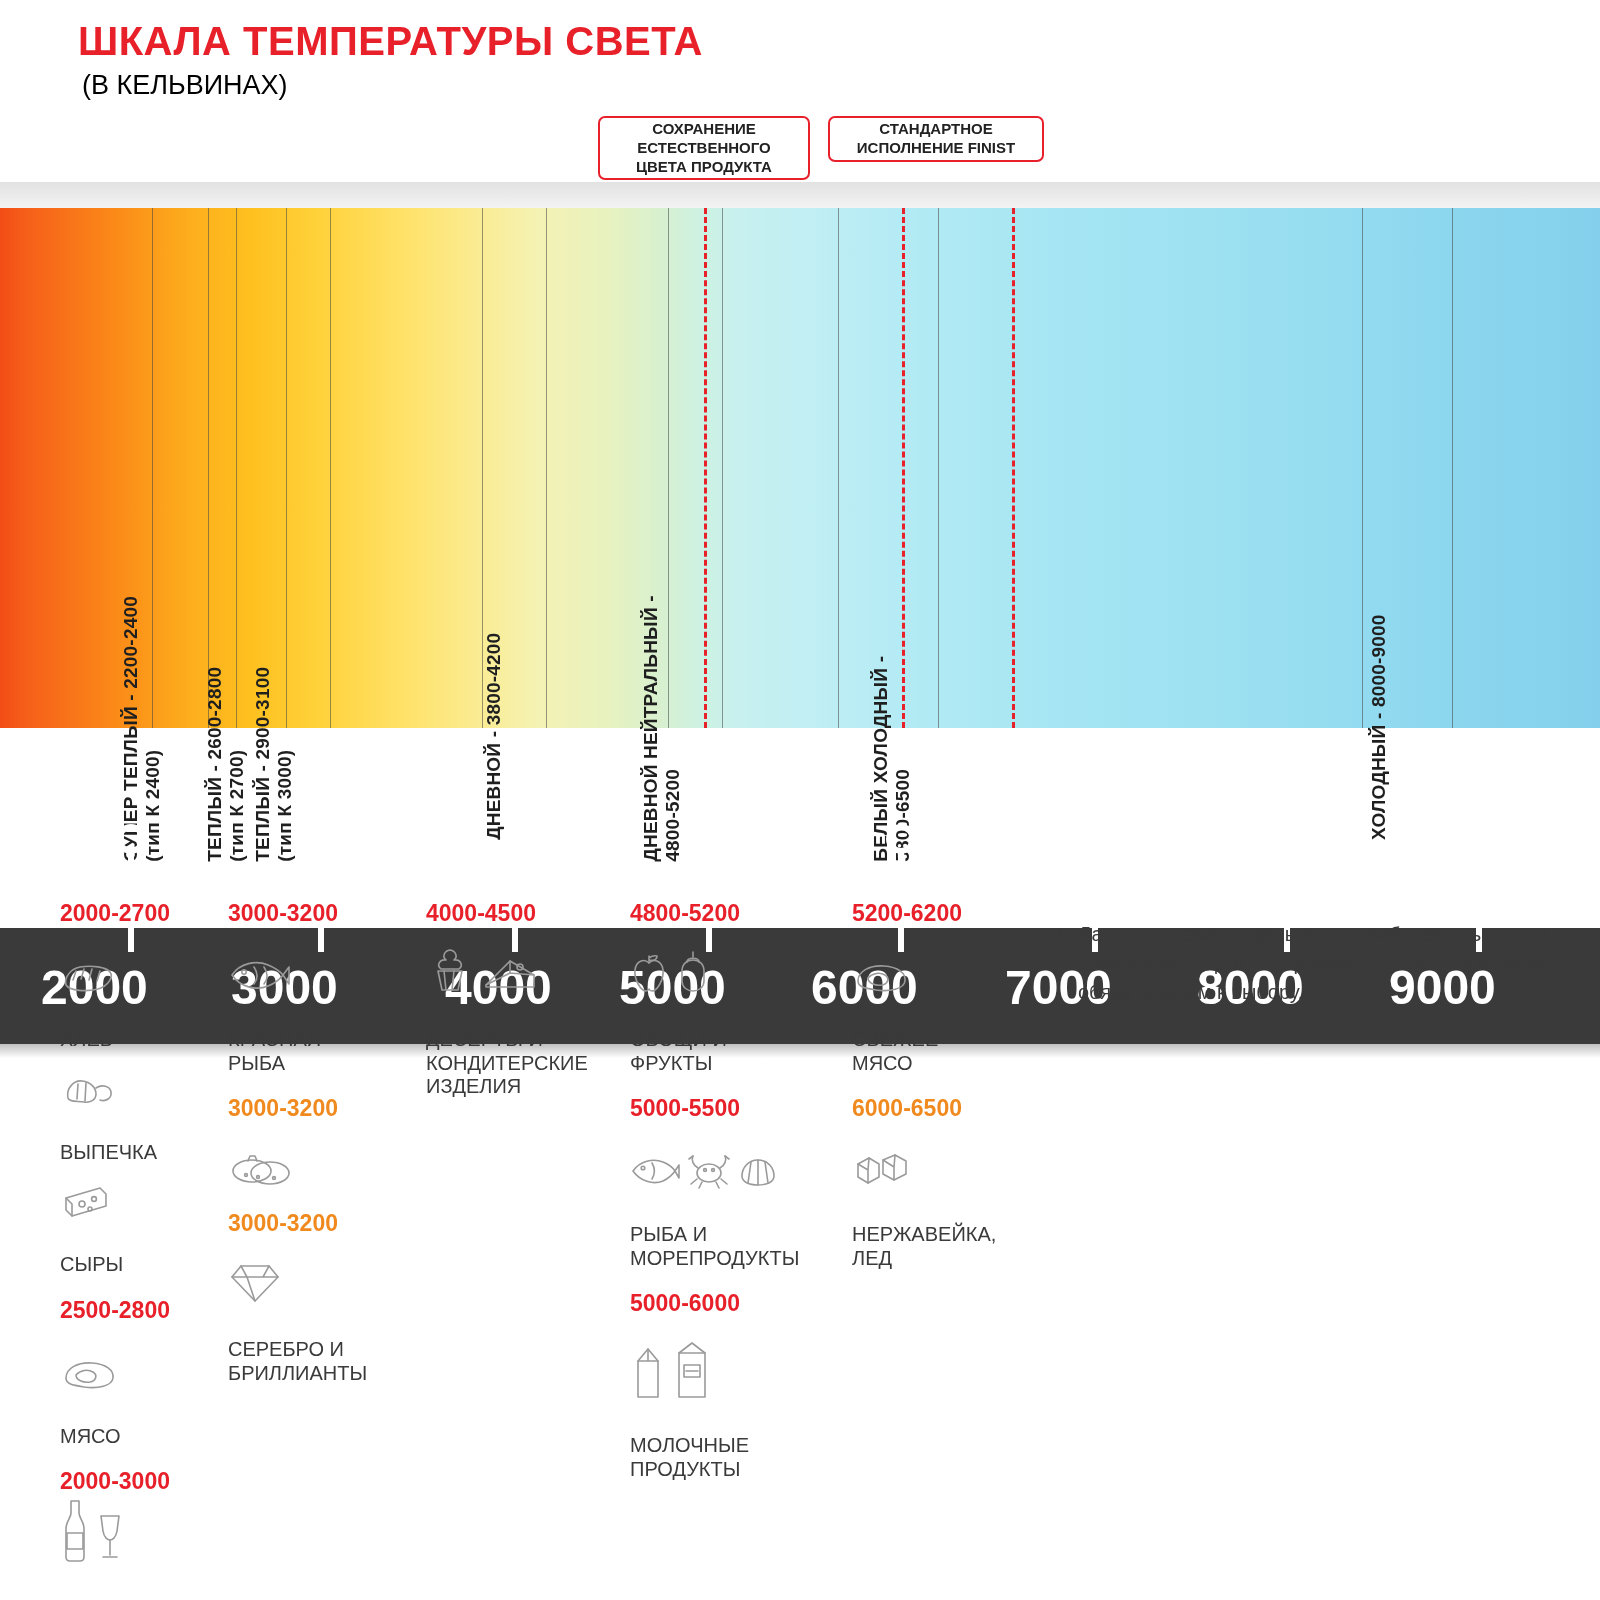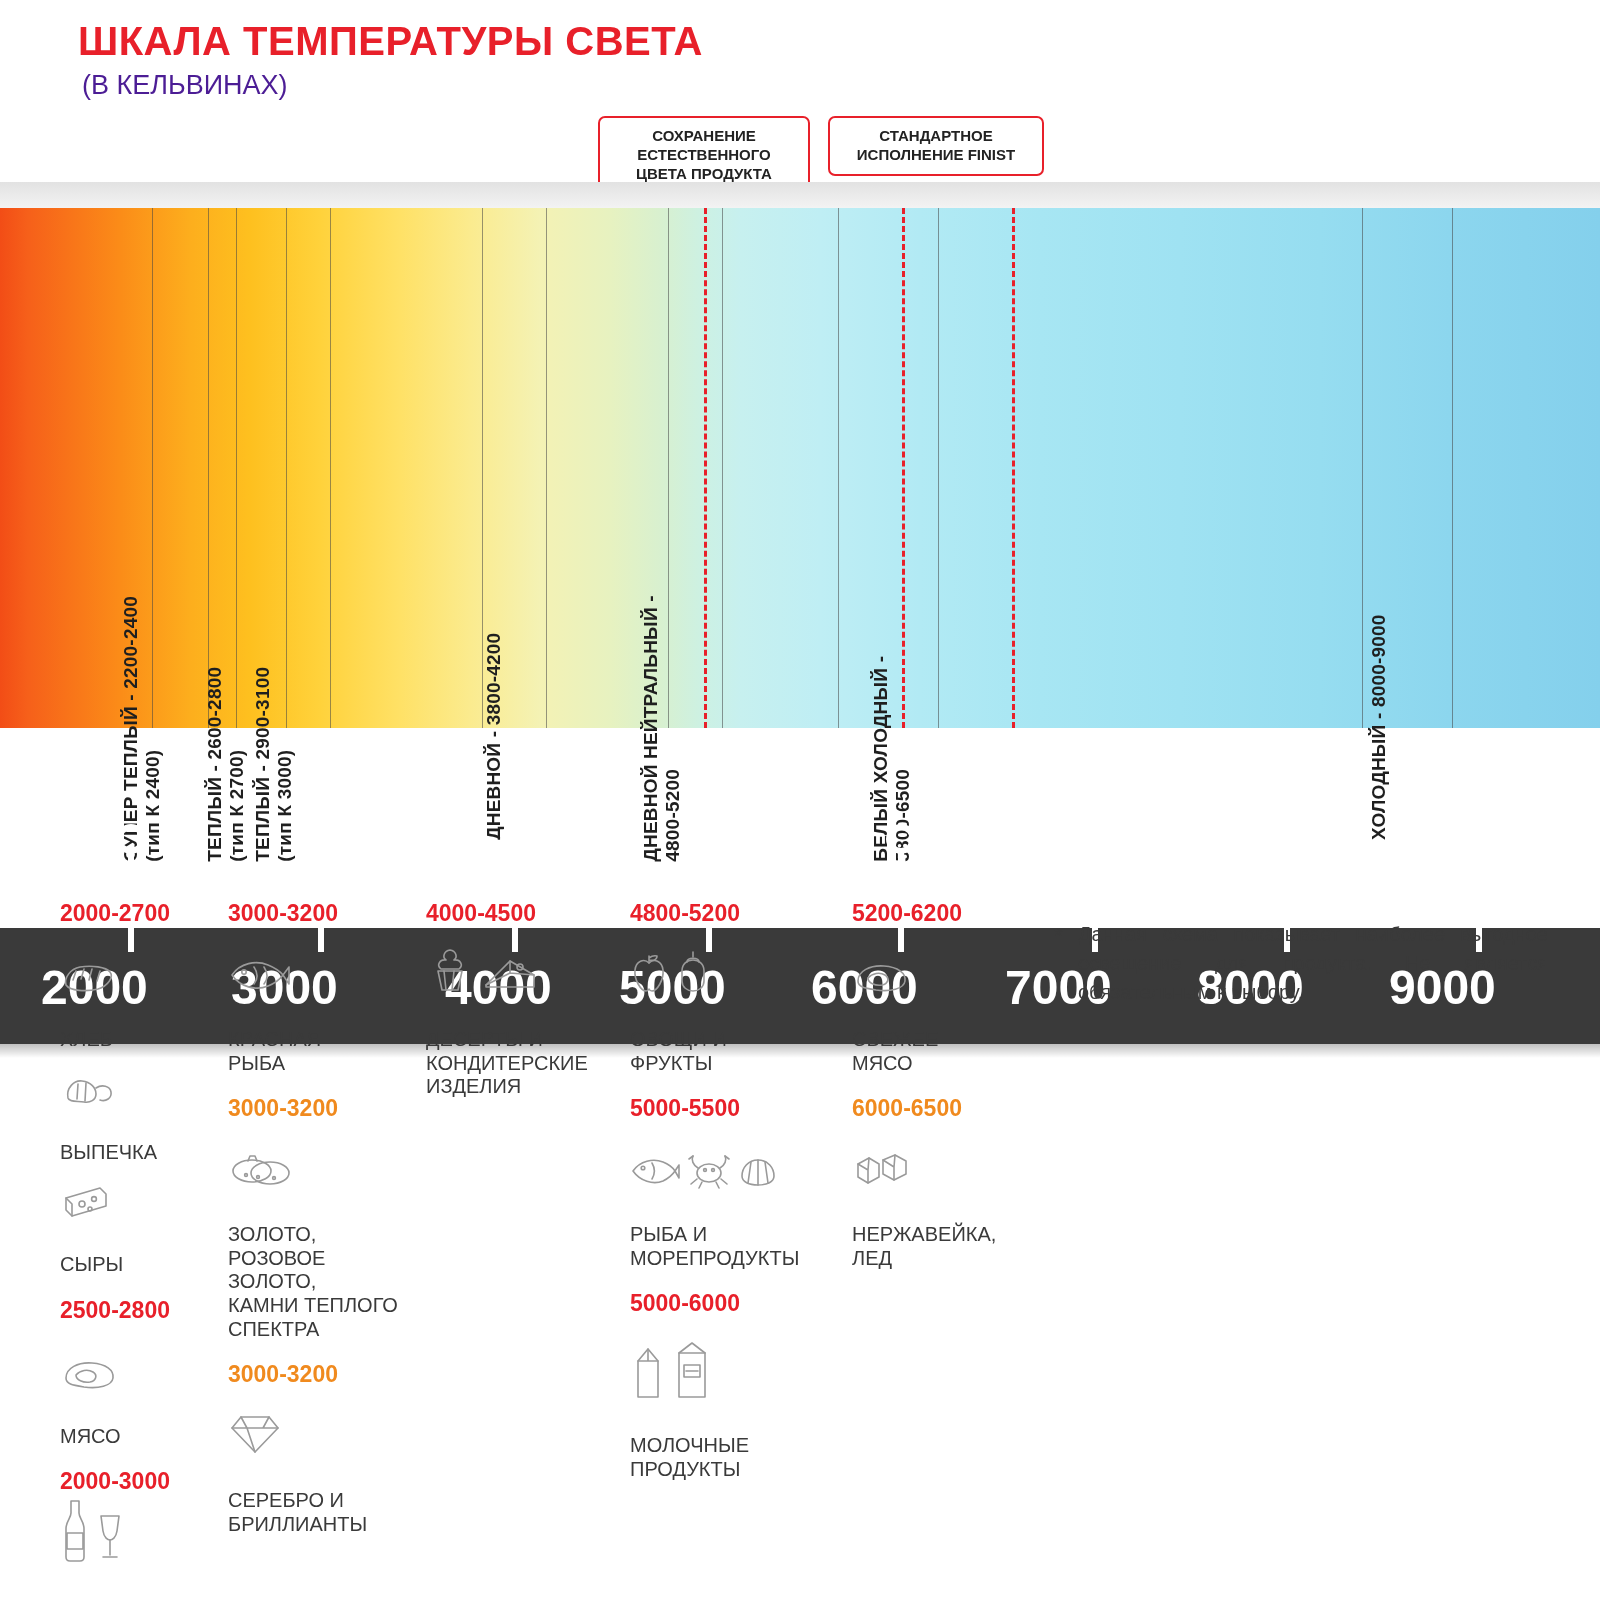--- a/index.html
+++ b/index.html
@@ -25,37 +25,37 @@
   .title {
     font-size: 40px;
     font-weight: bold;
     color: #e8202a;
     letter-spacing: 0.5px;
     margin: 0;
     white-space: nowrap;
   }
   .subtitle {
     font-size: 27px;
-    color: #4c1d95;
+    color: #000000;
     margin: 6px 0 0 4px;
     white-space: nowrap;
   }
 
   
   .callout {
     position: absolute;
     border: 2px solid #e8202a;
     border-radius: 7px;
     background: #ffffff;
     text-align: center;
     font-size: 15px;
     font-weight: bold;
     color: #222222;
     line-height: 1.25;
-    padding: 9px 10px;
+    padding: 2px 10px;
     box-sizing: border-box;
   }
   #callout-natural { left: 598px; top: 116px; width: 212px; }
   #callout-standard { left: 828px; top: 116px; width: 216px; }
 
   .callout-stem {
     position: absolute;
     width: 0;
     border-left: 3px dashed #e8202a;
   }
@@ -401,24 +401,20 @@
         <div class="item-icons">
           <svg class="ic" width="66" height="40" viewBox="0 0 66 40">
             <ellipse cx="24" cy="21" rx="19" ry="11"></ellipse>
             <ellipse cx="42" cy="23" rx="19" ry="11"></ellipse>
             <path d="M20 11 L22 6 L27 6 L29 11"></path>
             <circle cx="18" cy="25" r="1.4"></circle>
             <circle cx="30" cy="27" r="1.4"></circle>
             <circle cx="46" cy="28" r="1.4"></circle>
           </svg>
         </div>
-        <div class="item-label">ЗОЛОТО,
-РОЗОВОЕ ЗОЛОТО,
-КАМНИ ТЕПЛОГО
-СПЕКТРА</div>
       </div>
     </div>
 
     <div class="group">
       <div class="range orange">3000-3200</div>
       <div class="item">
         <div class="item-icons">
           <svg class="ic" width="54" height="46" viewBox="0 0 54 46">
             <path d="M13 7 L41 7 L50 18 L27 42 L4 18 Z"></path>
             <path d="M4 18 L50 18 M13 7 L19 18 L27 42 M41 7 L35 18"></path>

